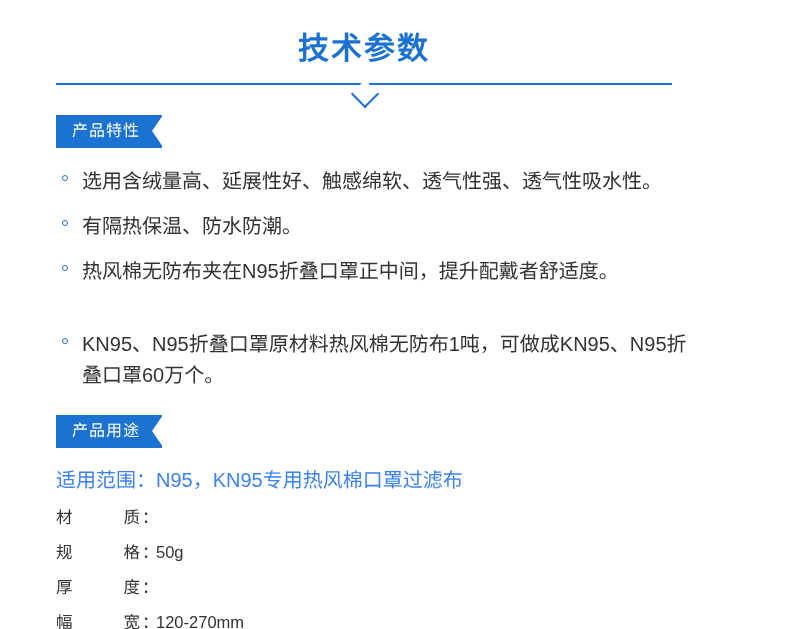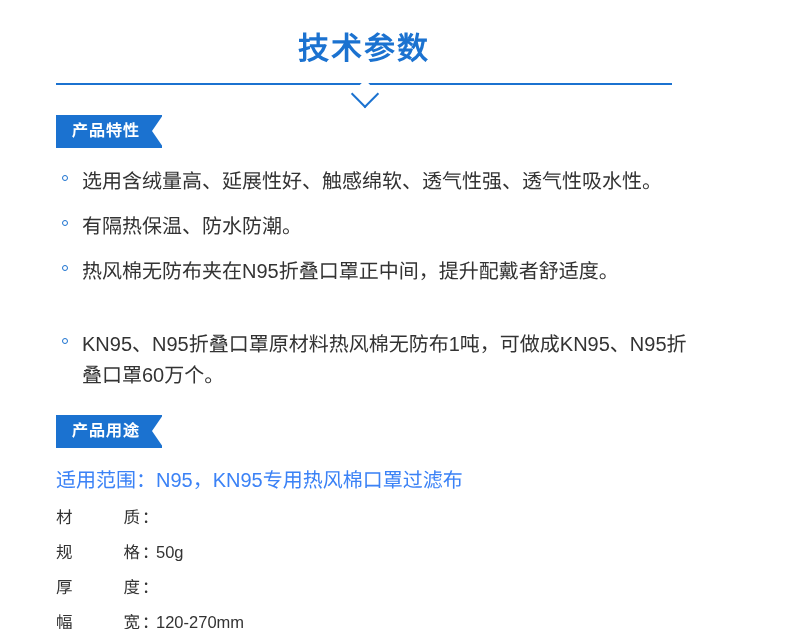--- a/index.html
+++ b/index.html
@@ -66,21 +66,21 @@
   .section {
     margin-left: 56px;
     margin-right: 40px;
   }
   .sec-tag {
     display: inline-block;
     position: relative;
     background: #1b72d0;
     color: #ffffff;
     font-size: 16px;
-    font-weight: bold;
+    font-weight: normal;
     letter-spacing: 1px;
     padding: 6px 22px 7px 16px;
     line-height: 1.25;
   }
   .sec-tag::after {
     content: "";
     position: absolute;
     right: -1px;
     top: 0;
     width: 0;

